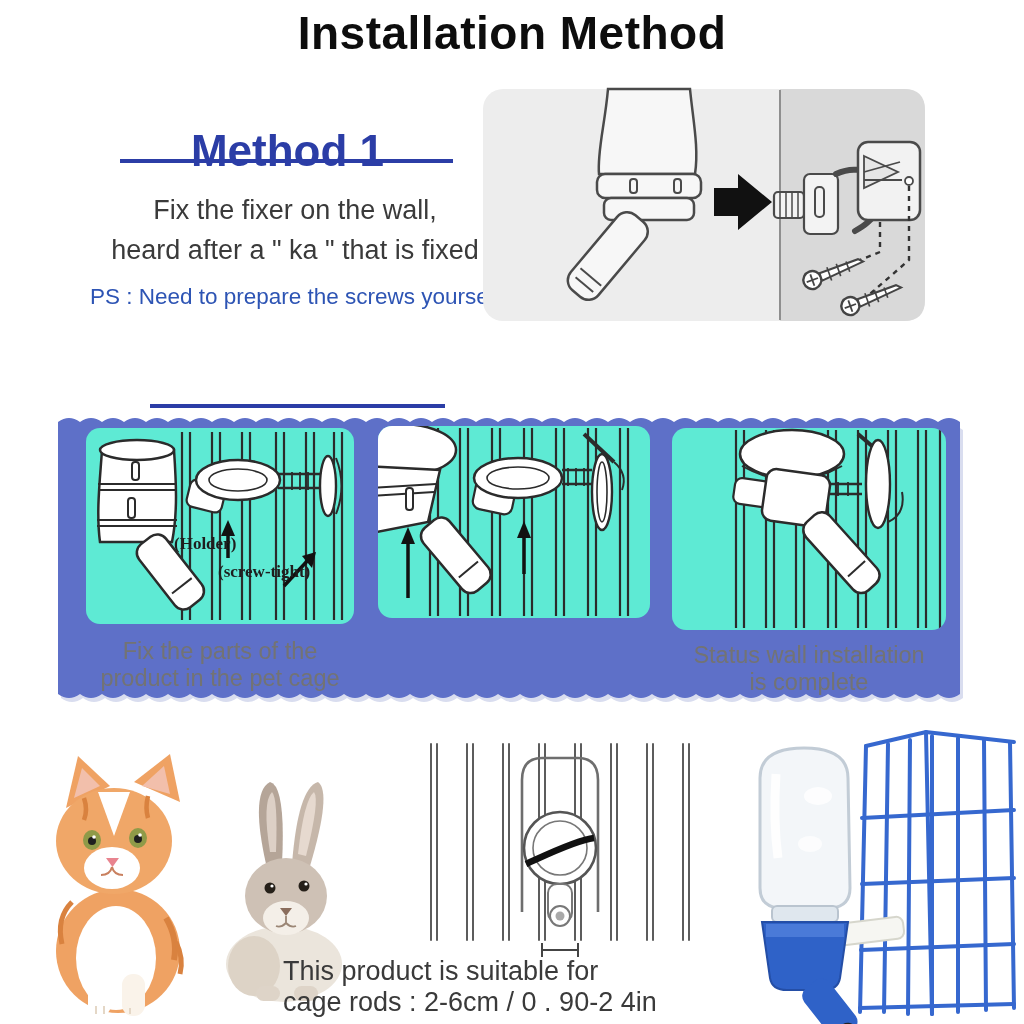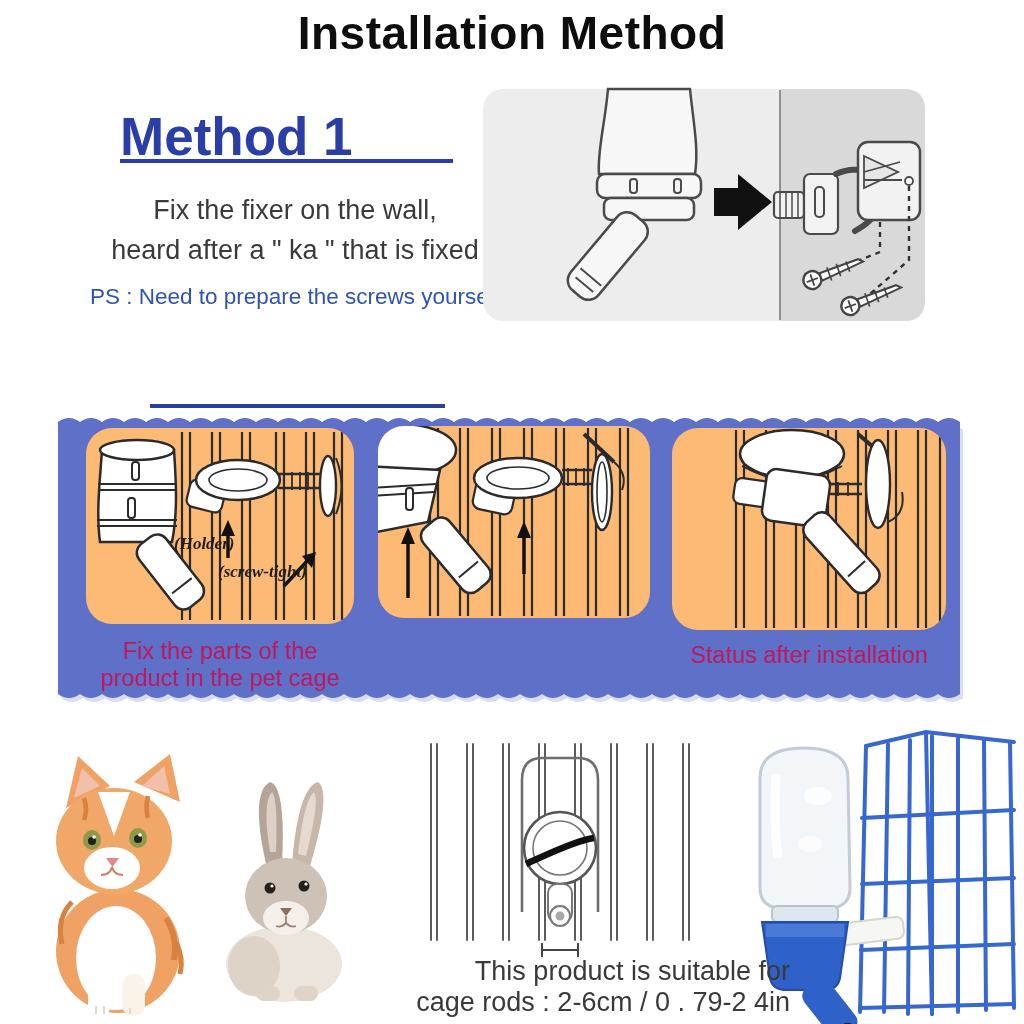--- a/index.html
+++ b/index.html
@@ -1,43 +1,43 @@
 <!DOCTYPE html>
 <html><head>
 <meta charset="utf-8">
 <style>
   html,body{margin:0;padding:0;background:#fff;}
   .page{position:relative;width:1024px;height:1024px;background:#fff;overflow:hidden;
         font-family:"Liberation Sans", sans-serif;}
   .title{position:absolute;top:6px;left:0;width:100%;text-align:center;
          font-size:46px;font-weight:800;color:#0d0d0d;letter-spacing:.5px;}
-  .m-head{position:absolute;font-size:53px;font-weight:800;color:#2b3da6;}
+  .m-head{position:absolute;text-align:center;font-size:44px;font-weight:800;color:#2b3da6;margin-top:20px;}
   .m1-head{left:120px;top:106px;width:335px;}
   .m2-head{left:150px;top:350px;width:295px;}
   .underline{position:absolute;height:4px;background:#2b3da6;}
   .u1{left:120px;top:159px;width:333px;}
   .u2{left:150px;top:404px;width:295px;}
   .m1-body{position:absolute;left:70px;top:170px;width:450px;text-align:center;
            font-size:27px;color:#3a3a3a;line-height:40px;margin-top:20px;}
   .m1-ps{position:absolute;left:52px;top:284px;width:486px;text-align:center;
          font-size:22.5px;color:#2d54b4;}
   .diagram{position:absolute;left:478px;top:84px;width:452px;height:242px;}
   .banner{position:absolute;left:58px;top:406px;width:902px;height:304px;}
-  .panel{position:absolute;background:#fdba74;border-radius:26px;overflow:hidden;font-style:italic;}
+  .panel{position:absolute;background:#5eead4;border-radius:14px;overflow:hidden;}
   .panel svg{display:block;width:100%;height:100%;}
   .p1{left:86px;top:428px;width:268px;height:196px;}
   .p2{left:378px;top:426px;width:272px;height:192px;}
   .p3{left:672px;top:428px;width:274px;height:202px;}
   .plabel{position:absolute;font-family:"Liberation Serif", serif;font-weight:bold;
           font-size:17px;color:#1e1e1e;white-space:nowrap;}
-  .caption{position:absolute;color:#be185d;text-align:center;font-size:23.5px;line-height:27px;}
+  .caption{position:absolute;color:#737373;text-align:center;font-size:23.5px;line-height:27px;}
   .c1{left:64px;top:638px;width:312px;}
   .c2{left:362px;top:630px;width:304px;}
   .c3{left:660px;top:642px;width:298px;}
-  .footer{position:absolute;left:300px;top:956px;width:490px;text-align:right;
+  .footer{position:absolute;left:283px;top:956px;width:490px;text-align:left;
           font-size:27px;color:#3a3a3a;line-height:31px;}
   .photo{position:absolute;}
   .kitten{left:38px;top:746px;width:160px;height:272px;}
   .rabbit{left:214px;top:774px;width:144px;height:230px;}
   .rods{left:418px;top:736px;width:292px;height:224px;}
   .cagebottle{left:718px;top:726px;width:300px;height:300px;}
   svg{overflow:visible;}
 </style>
 </head>
 <body>
@@ -268,21 +268,22 @@
         </g>
       </g>
     </svg>
   </div>
 
   <div class="caption c1">
     <div>Fix the parts of the</div>
     <div>product in the pet cage</div>
   </div>
   <div class="caption c3">
-    <div>Status after installation</div>
+    <div>Status wall installation</div>
+    <div>is complete</div>
   </div>
 
   <div class="photo kitten">
     <svg viewBox="0 0 160 270">
       <ellipse cx="80" cy="205" rx="62" ry="62" fill="#efa263"></ellipse>
       <path d="M128,172 q12,20 8,42" stroke="#d9823f" stroke-width="6" fill="none"></path>
       <path d="M138,196 q8,16 4,32" stroke="#d9823f" stroke-width="5" fill="none"></path>
       <path d="M24,198 q-6,-26 10,-42" stroke="#d9823f" stroke-width="5" fill="none"></path>
       <ellipse cx="78" cy="212" rx="40" ry="52" fill="#ffffff"></ellipse>
       <path d="M28,62 L40,10 L72,40 Z" fill="#efa263"></path>
@@ -397,16 +398,16 @@
         <g transform="rotate(-38 94 260)">
           <rect x="78" y="258" width="32" height="62" rx="10" fill="#2f62c8"></rect>
           <circle cx="94" cy="318" r="9" fill="#222"></circle>
         </g>
       </g>
     </svg>
   </div>
 
   <div class="footer">
     <div>This product is suitable for</div>
-    <div>cage rods : 2-6cm / 0 . 79-2 4in</div>
+    <div>cage rods : 2-6cm / 0 . 90-2 4in</div>
   </div>
 
 </div>
 
 </body></html>

